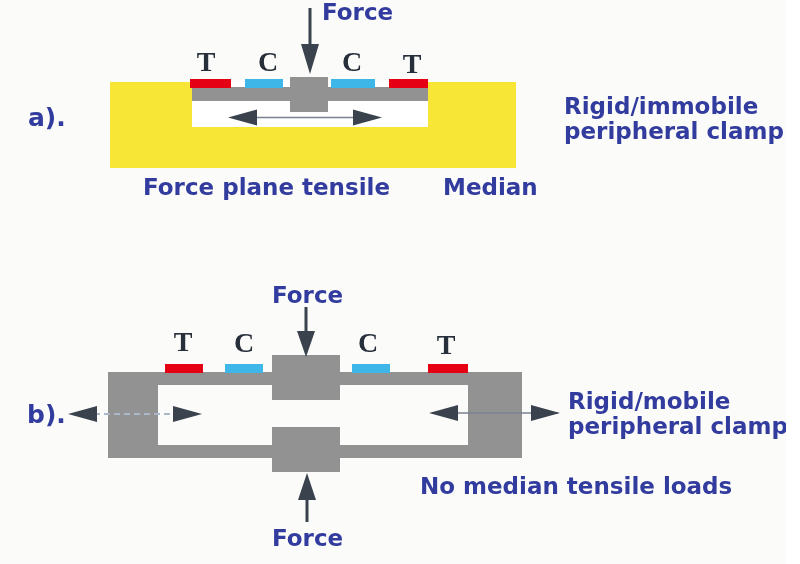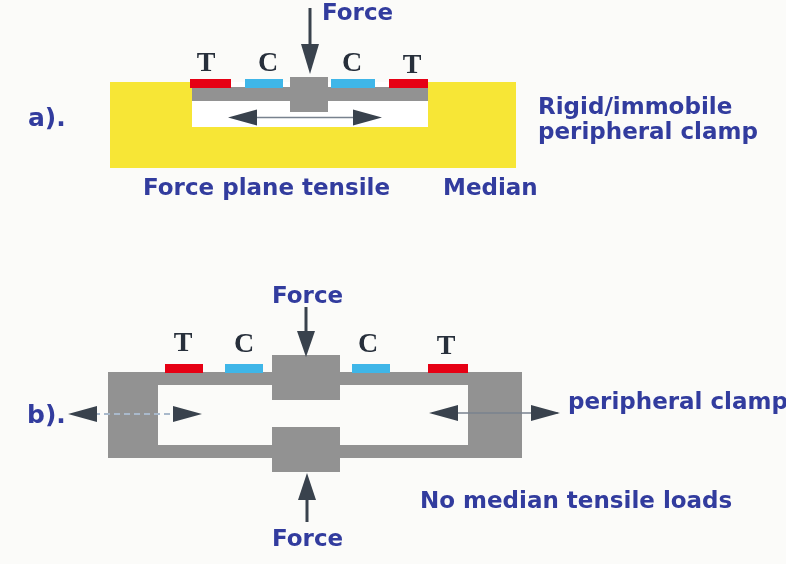--- a/index.html
+++ b/index.html
@@ -74,21 +74,21 @@
     <div class="red-sensor" style="left:190px;top:79px;width:41px;"></div>
     <div class="cyan-sensor" style="left:245px;top:79px;width:38px;"></div>
     <div class="cyan-sensor" style="left:331px;top:79px;width:44px;"></div>
     <div class="red-sensor" style="left:389px;top:79px;width:39px;"></div>
 
     <div class="tc-label" style="left:191px;top:48px;">T</div>
     <div class="tc-label" style="left:253px;top:48px;">C</div>
     <div class="tc-label" style="left:337px;top:48px;">C</div>
     <div class="tc-label" style="left:397px;top:50px;">T</div>
 
-    <div class="navy" style="left:538px;top:94px;">
+    <div class="navy" style="left:564px;top:94px;">
       <span style="display:block;">Rigid/immobile</span>
       <span style="display:block;">peripheral clamp</span>
     </div>
 
     <div class="navy" style="left:143px;top:175px;">Force plane tensile</div>
     <div class="navy" style="left:443px;top:175px;">Median</div>
   </section>
 
   <section>
 
@@ -107,24 +107,25 @@
     <div class="cyan-sensor" style="left:225px;top:364px;width:38px;"></div>
     <div class="cyan-sensor" style="left:352px;top:364px;width:38px;"></div>
     <div class="red-sensor" style="left:428px;top:364px;width:40px;"></div>
 
     <div class="tc-label" style="left:168px;top:328px;">T</div>
     <div class="tc-label" style="left:229px;top:329px;">C</div>
     <div class="tc-label" style="left:353px;top:329px;">C</div>
     <div class="tc-label" style="left:431px;top:331px;">T</div>
 
     <div class="navy" style="left:568px;top:389px;">
+      <span style="display:block;">Rigid/mobile</span>
       <span style="display:block;">peripheral clamp</span>
     </div>
 
-    <div class="navy" style="left:420px;top:488px;">No median tensile loads</div>
+    <div class="navy" style="left:420px;top:474px;">No median tensile loads</div>
 
     <div class="navy" style="left:272px;top:526px;">Force</div>
   </section>
 
   <svg id="arrows" viewBox="0 0 800 564">
 
     <g>
       <line class="shaft" x1="310" y1="8" x2="310" y2="47"></line>
       <polygon class="head" points="301,44 319,44 310,74"></polygon>
     </g>

